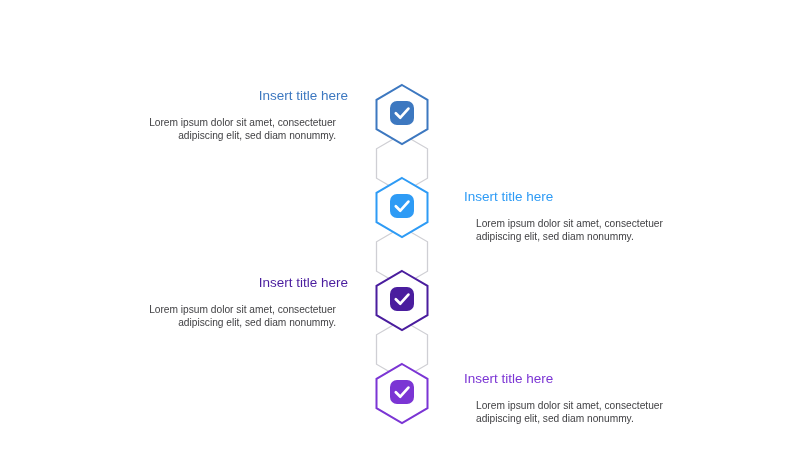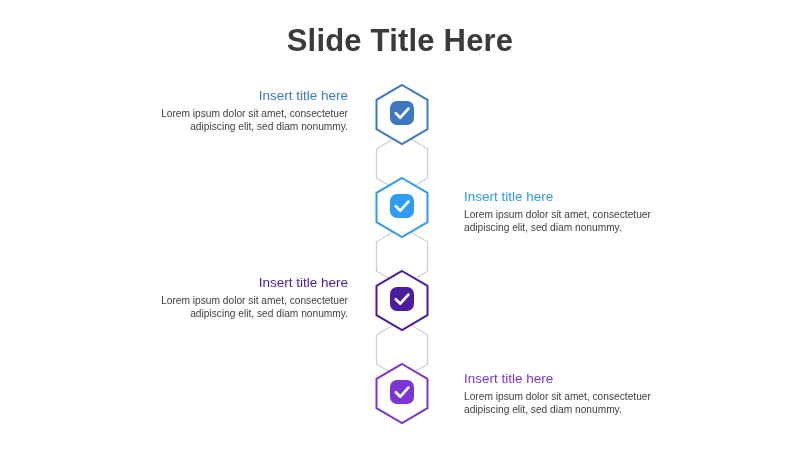--- a/index.html
+++ b/index.html
@@ -67,35 +67,34 @@
     font-size: 13.5px;
     font-weight: normal;
     line-height: 16px;
     margin: 0 0 3px 0;
     white-space: nowrap;
   }
   .tb-body {
     font-size: 10.2px;
     line-height: 13.2px;
     color: #3f3f42;
-    margin: 0;
+    margin: 12px;
   }
 
   
   #block-1 { left: 136px; top: 88px;  }
   #block-2 { left: 464px; top: 189px; }
   #block-3 { left: 136px; top: 275px; }
   #block-4 { left: 464px; top: 371px; }
 </style>
 </head>
 <body>
 
 <div id="slide" style="background: rgb(255, 255, 255);">
 
-  <div id="slide-title" style="color: rgb(59, 59, 61);">Slide Title Here</div>
 
   <div id="chain">
     <svg viewBox="0 0 800 450" xmlns="http://www.w3.org/2000/svg">
       <defs>
 
         <linearGradient id="gl1" x1="1" y1="0" x2="0" y2="0">
           <stop offset="0" stop-color="#3d78c0" stop-opacity="1"></stop>
           <stop offset="1" stop-color="#3d78c0" stop-opacity="0"></stop>
         </linearGradient>
         <linearGradient id="gl2" x1="1" y1="0" x2="0" y2="0">

